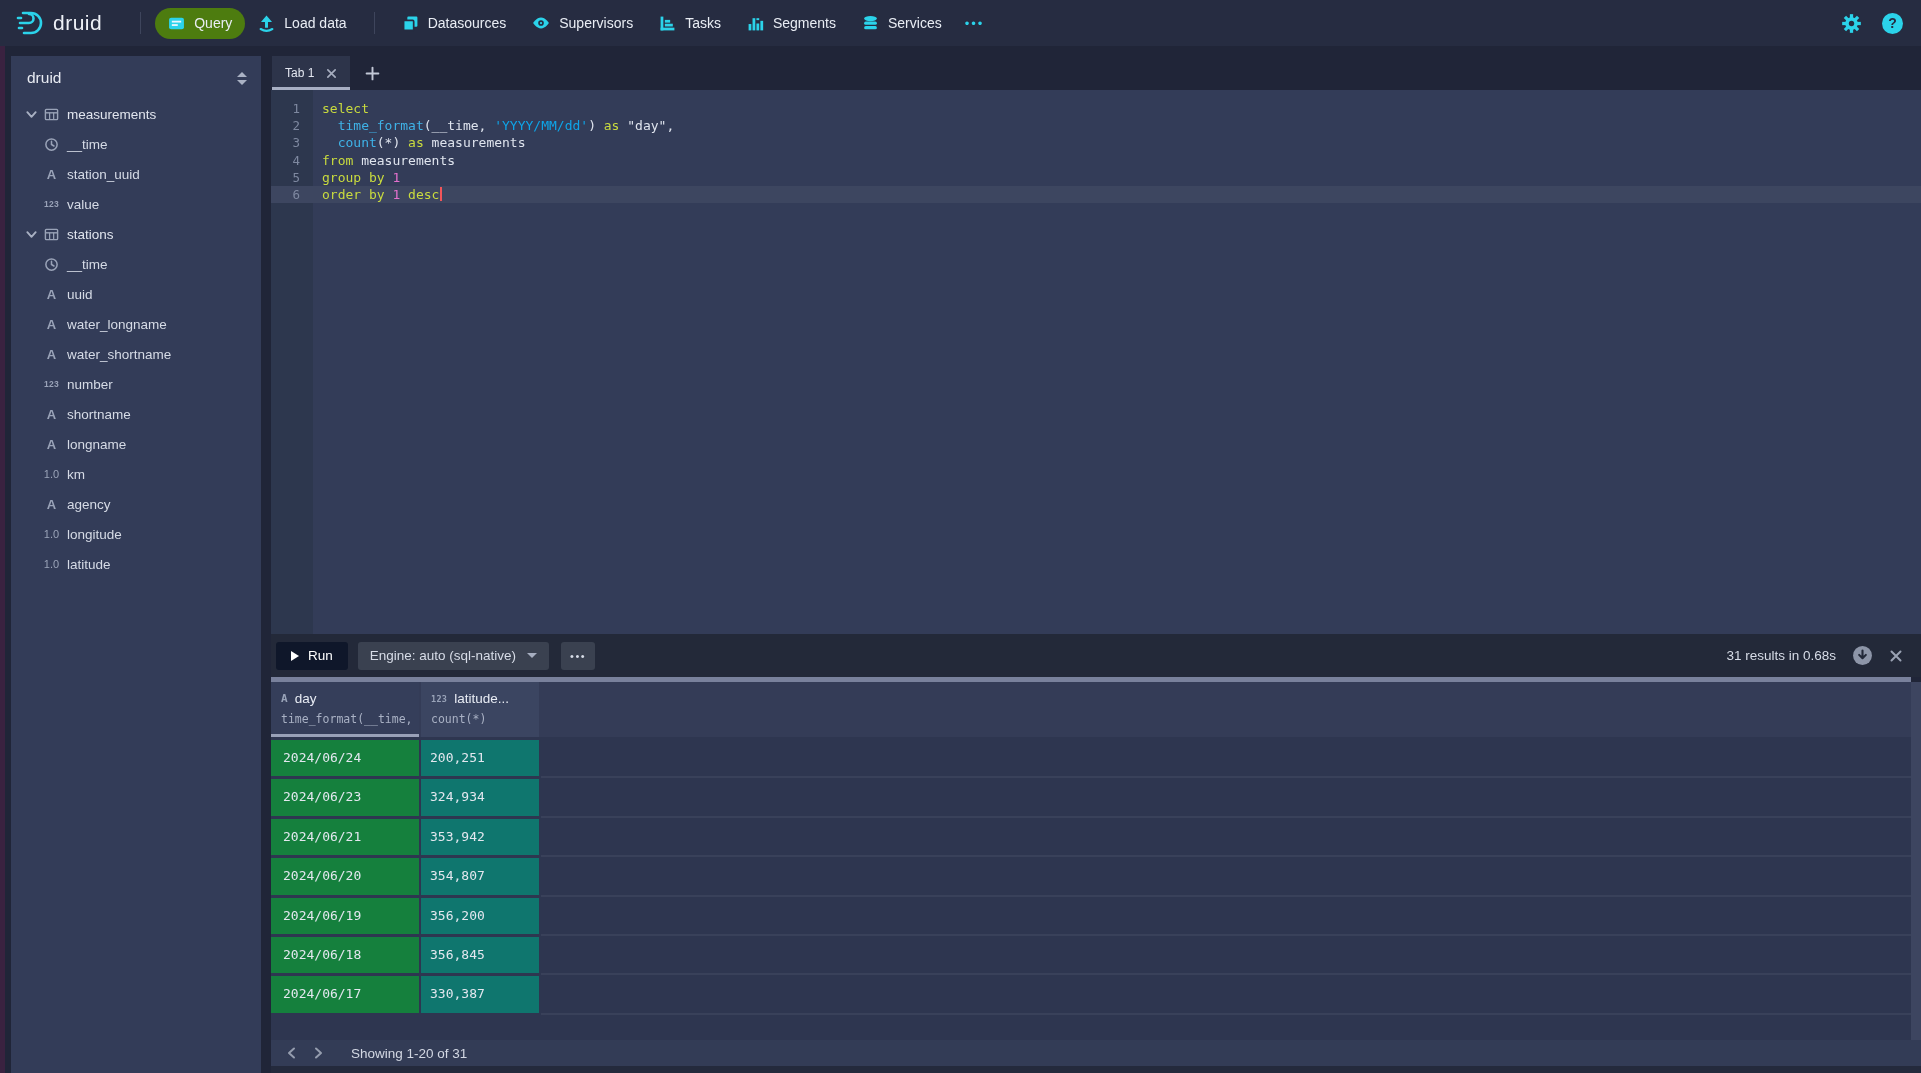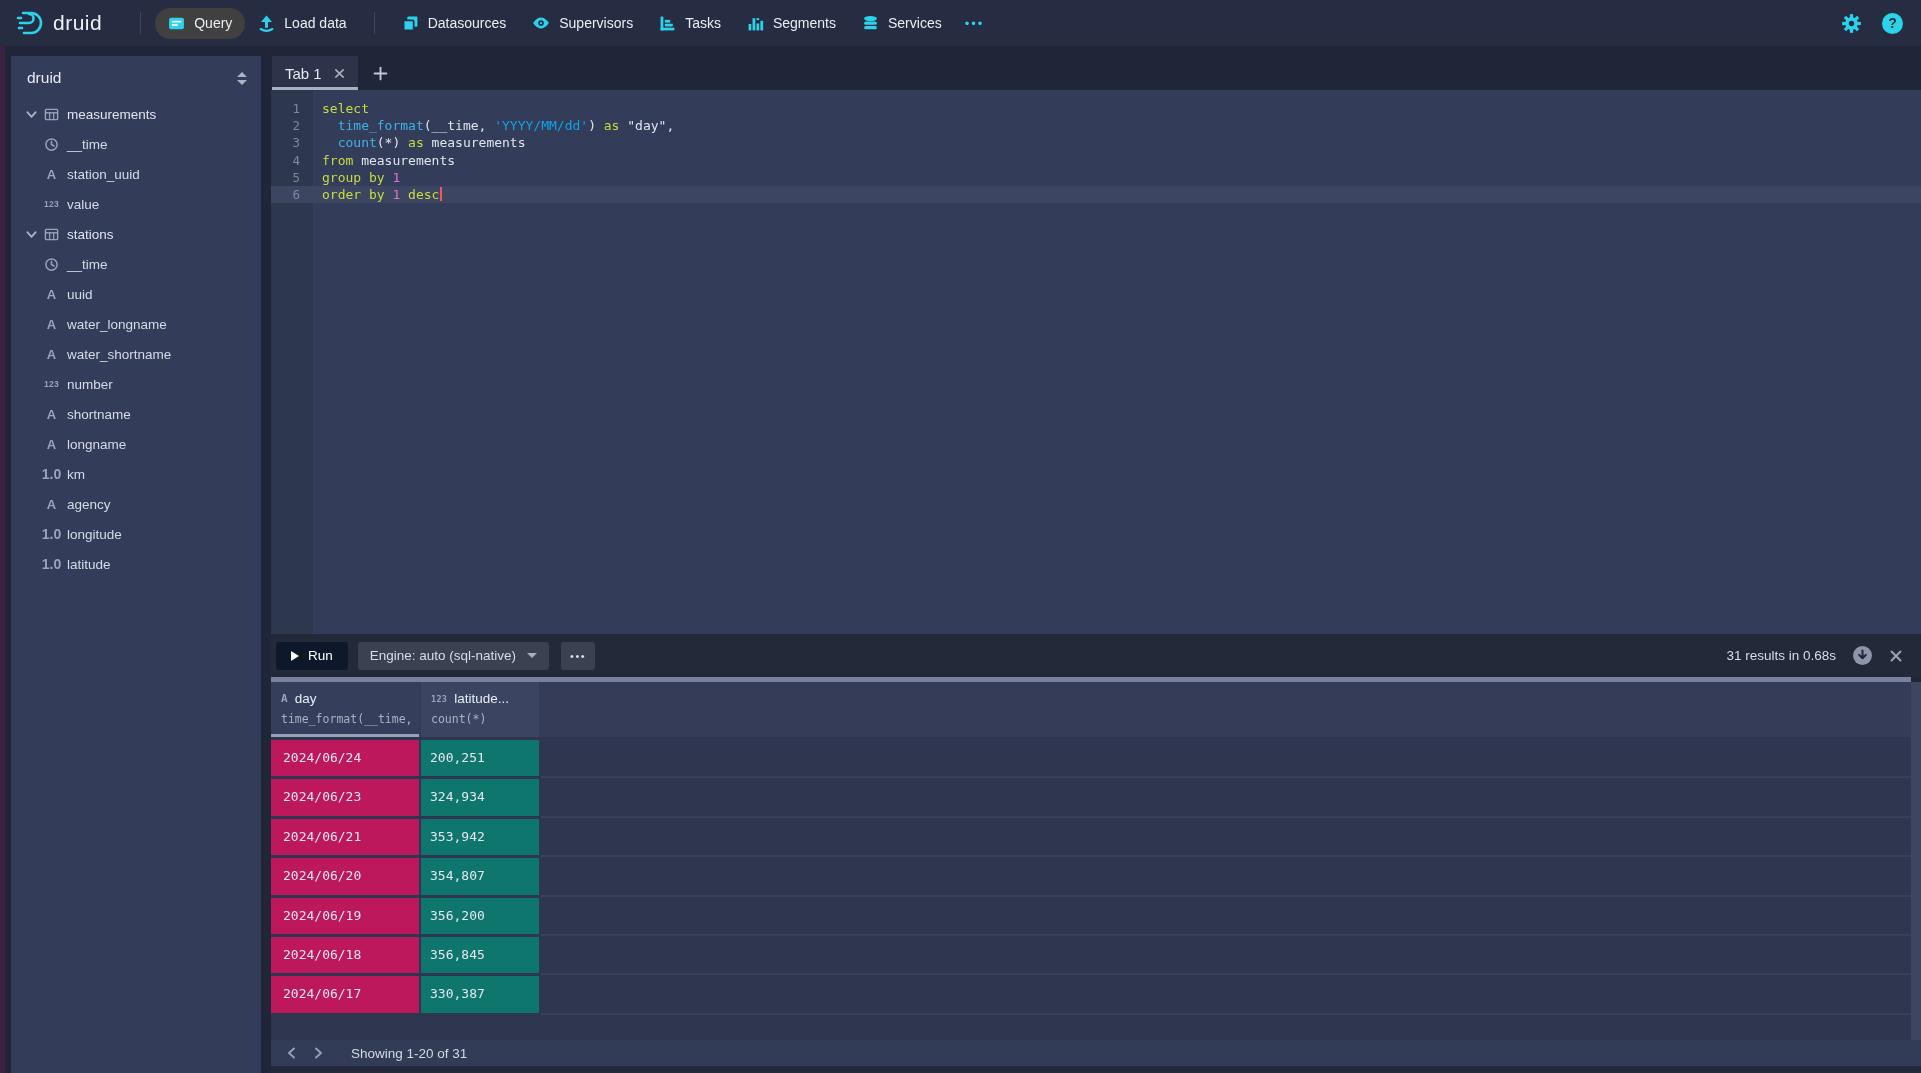--- a/index.html
+++ b/index.html
@@ -6,21 +6,21 @@
   .screen{position:relative;width:1921px;height:1073px;background:#202538;overflow:hidden;
           font-family:"Liberation Sans",sans-serif;-webkit-font-smoothing:antialiased;}
   
   .topnav{position:absolute;left:0;top:0;width:1921px;height:46px;background:#262c41;
           display:flex;align-items:center;padding:0 18px 0 14px;box-sizing:border-box;}
   .brand{display:flex;align-items:center;gap:9px;margin-right:24px;}
   .brand-name{color:#eef1f7;font-size:21px;letter-spacing:.5px;}
   .nav-divider{width:1px;height:22px;background:#3e455c;margin:0 14px;}
   .nav-item{display:flex;align-items:center;gap:9px;padding:7px 13px;border-radius:16px;
             color:#e9edf4;font-size:14px;cursor:pointer;white-space:nowrap;}
-  .nav-item.active{background:#404040;}
+  .nav-item.active{background:#4d7c0f;}
   .nav-item svg{display:block;}
   .nav-more{color:#2bd3ea;font-size:13px;letter-spacing:2px;padding:7px 10px;}
   .nav-right{margin-left:auto;display:flex;align-items:center;gap:20px;}
   .help-circle{width:21px;height:21px;border-radius:50%;background:#2bd3ea;color:#262c41;
                font-weight:bold;font-size:14px;display:flex;align-items:center;justify-content:center;}
   
   .edge-strip{position:absolute;left:0;top:46px;width:5px;height:1027px;background:#3a2240;}
   
   .sidebar{position:absolute;left:11px;top:56px;width:250px;height:1017px;background:#333c58;box-sizing:border-box;}
   .schema-head{display:flex;align-items:center;justify-content:space-between;
@@ -33,27 +33,27 @@
   .tree-row{display:flex;align-items:center;height:30px;padding-left:33px;cursor:pointer;}
   .tree-row.t-table{padding-left:14px;}
   .tree-row .chev{display:none;width:13px;margin-right:6px;}
   .tree-row .ic{display:none;width:15px;margin-right:8px;justify-content:center;align-items:center;
                 color:#9aa3b8;flex:none;}
   .tree-row.t-table .chev{display:block;}
   .tree-row.t-table .ic-table{display:flex;}
   .tree-row.t-time .ic-time{display:flex;}
   .tree-row.t-string .ic-string{display:flex;font-weight:bold;font-size:13px;}
   .tree-row.t-number .ic-number{display:flex;font-weight:bold;font-size:8.5px;letter-spacing:.3px;}
-  .tree-row.t-float .ic-float{display:flex;font-weight:bold;font-size:14px;}
+  .tree-row.t-float .ic-float{display:flex;font-weight:normal;font-size:11px;}
   .tree-row .lbl{color:#d6dbe6;font-size:13.5px;}
   .tree-row.t-table .lbl{color:#e1e5ee;}
   
   .tabbar{position:absolute;left:271px;top:56px;width:1650px;height:34px;display:flex;align-items:stretch;}
   .tab{position:relative;margin-left:1px;background:#2d344a;display:flex;align-items:center;
-       padding:0 13px;gap:12px;color:#e3e7f0;font-size:15px;cursor:pointer;}
+       padding:0 13px;gap:12px;color:#e3e7f0;font-size:12px;cursor:pointer;}
   .tab-underline{position:absolute;left:0;bottom:0;width:100%;height:3px;background:#a8afc3;}
   .tab-plus{display:flex;align-items:center;margin-left:15px;color:#c2c8d6;font-size:19px;cursor:pointer;}
   
   .editor{position:absolute;left:271px;top:90px;width:1650px;height:544px;background:#333c58;overflow:hidden;}
   .gutter-bg{position:absolute;left:0;top:0;width:42px;height:100%;background:#2d374e;}
   .code{position:relative;padding-top:10px;font-family:"DejaVu Sans Mono",monospace;font-size:13px;line-height:17.2px;}
   .code-line{display:flex;white-space:pre;}
   .code-line .ln{width:42px;box-sizing:border-box;padding-right:13px;text-align:right;
                  color:#7e88a0;font-size:12.5px;flex:none;}
   .code-line .code-body{padding-left:9px;}
@@ -84,21 +84,21 @@
   .hcol2{left:150px;width:118px;background:#3b4561;}
   .hname{display:flex;align-items:center;gap:7px;color:#e8ecf4;font-size:13.5px;}
   .htype{color:#99a3b8;font-family:"DejaVu Sans Mono",monospace;font-weight:bold;}
   .htype.str{font-size:11px;} .htype.num{font-size:8.5px;letter-spacing:.3px;}
   .hexpr{margin-top:6px;color:#a9b1c4;font-family:"DejaVu Sans Mono",monospace;font-size:11.5px;white-space:nowrap;overflow:hidden;}
   .sort-underline{position:absolute;left:0;bottom:0;width:148px;height:3px;background:#99a1b8;}
   .rgrid{position:absolute;left:0;top:55px;width:1640px;}
   .rrow{position:relative;height:39.4px;}
   .rrow .cell{position:absolute;top:3px;height:36.4px;line-height:36.4px;box-sizing:border-box;
               font-family:"DejaVu Sans Mono",monospace;font-size:13px;color:#e3e7ef;padding-left:9px;cursor:default;}
-  .rrow .c1{left:0;width:148px;background:#be185d;padding-left:12px;}
+  .rrow .c1{left:0;width:148px;background:#15803d;padding-left:12px;}
   .rrow .c2{left:150px;width:118px;background:#0f766e;}
   .rrow .rest{position:absolute;left:270px;right:0;top:3px;height:36.4px;border-bottom:2px solid rgba(141,149,168,.12);}
   
   .pager{position:absolute;left:271px;top:1040px;width:1650px;height:26px;background:#333c56;
          display:flex;align-items:center;padding-left:8px;box-sizing:border-box;}
   .pg-btn{width:26px;height:22px;display:flex;align-items:center;justify-content:center;cursor:pointer;}
   .pg-label{margin-left:20px;color:#d3d8e3;font-size:13.5px;}
   .bottom-strip{position:absolute;left:271px;top:1066px;width:1650px;height:7px;background:#242a3c;}
 </style>
 </head>

